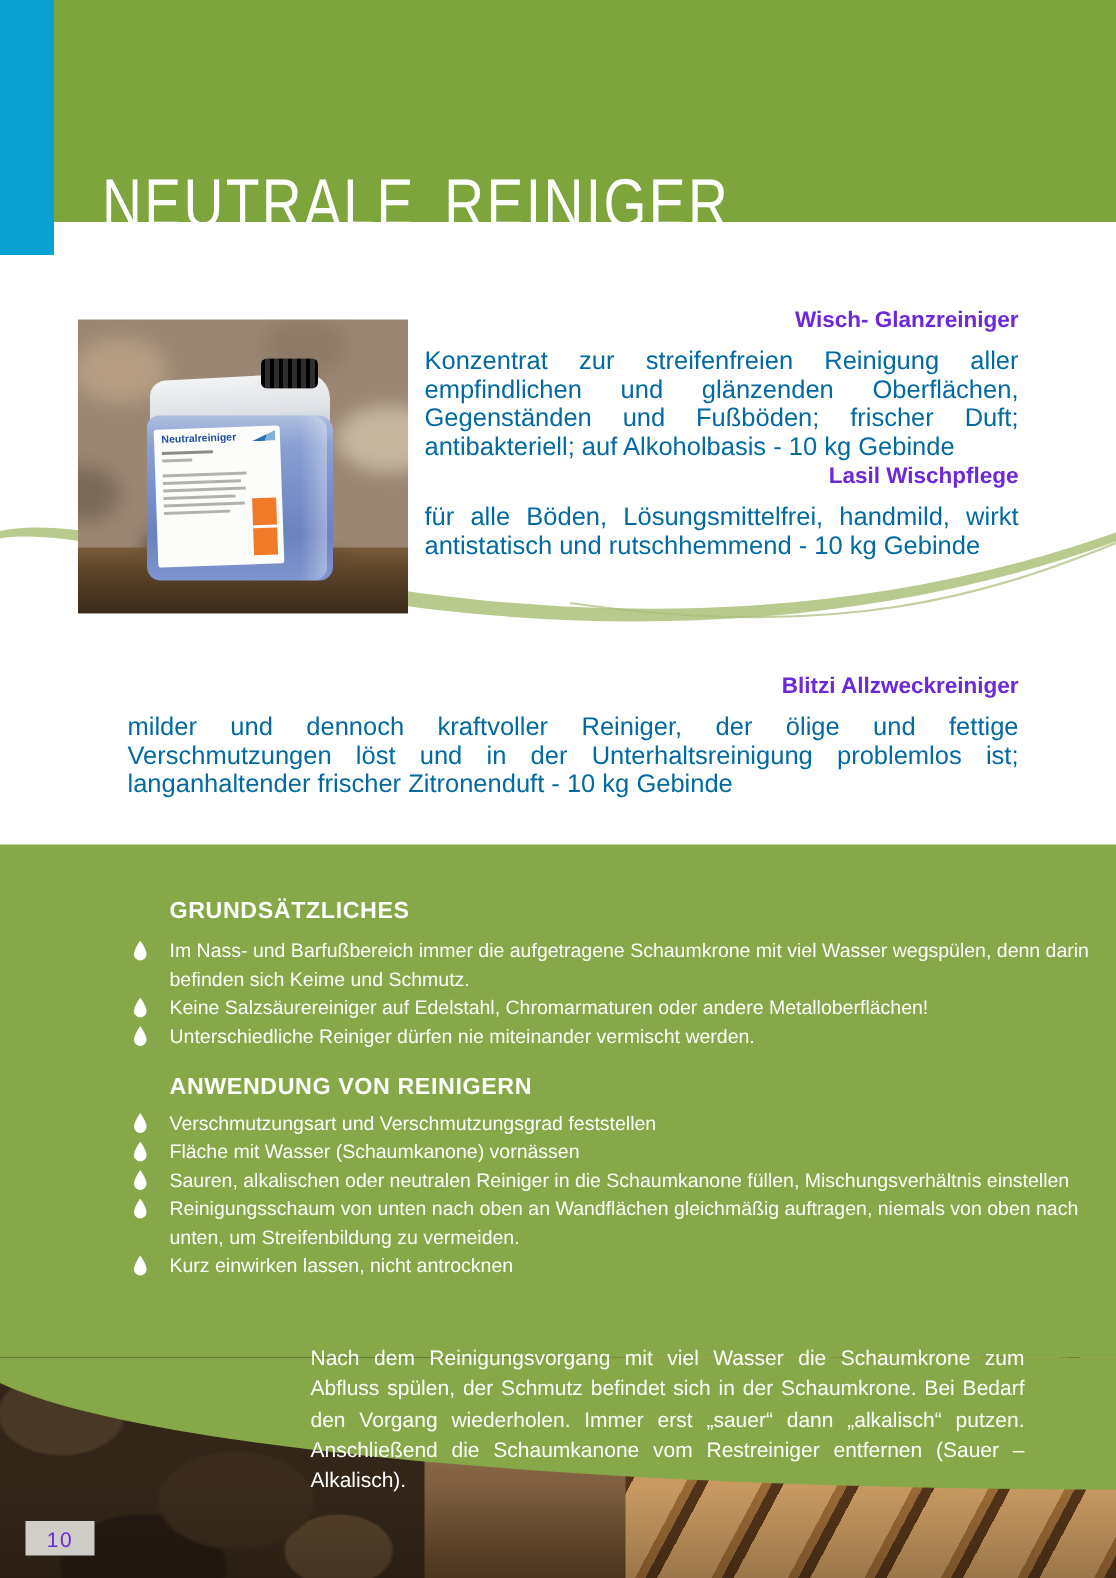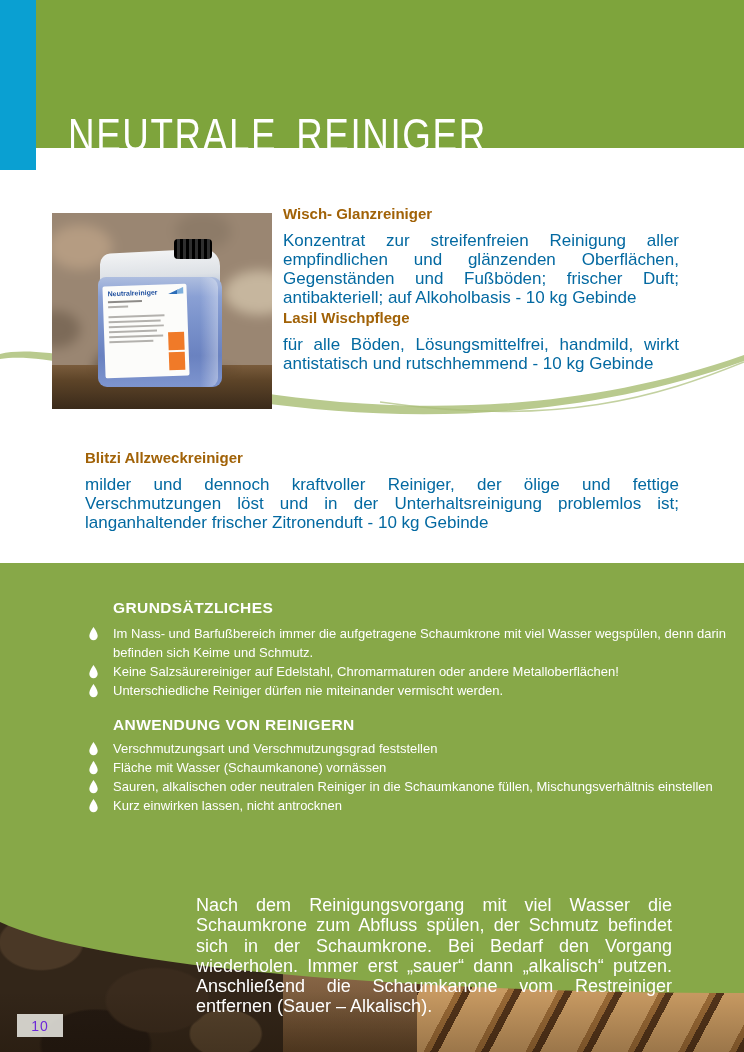--- a/index.html
+++ b/index.html
@@ -43,39 +43,39 @@
   .can-label .label-title{color:#1f4f9e;font-size:7px;font-weight:bold;line-height:8px;}
   .label-logo{position:absolute;right:3px;top:3px;width:16px;height:7px;
     background:linear-gradient(105deg,#2b6cb8 0 60%,#7fb0dd 60% 100%);clip-path:polygon(0 100%,100% 0,100% 100%);}
   .label-bar{height:2px;background:#b3b1ad;margin:3px 0;}
   .label-bar.dark{background:#8d8b88;}
   .orange-sq{position:absolute;right:4px;width:16px;height:18px;background:#f07a28;}
   .orange-sq.sq1{top:48px;} .orange-sq.sq2{top:68px;}
 
   
   .copy-block{position:absolute;}
-  .copy-block h2{margin:0 0 9px 0;font-size:15px;font-weight:bold;color:#a16207;}
+  .copy-block h2{margin:0 0 9px 0;font-size:15px;font-weight:bold;color:#6d28d9;text-align:right;}
   .copy-block p{margin:0;font-size:17px;line-height:19px;text-align:justify;color:#0369a1;}
   .wisch{left:283px;top:205px;width:396px;}
   .lasil{left:283px;top:309px;width:396px;}
   .blitzi{left:85px;top:449px;width:594px;}
 
   
   .swoosh{position:absolute;left:0;top:330px;width:744px;height:120px;z-index:0;}
   .product-photo{z-index:1;}
 
   
   .info-panel{position:absolute;left:0;top:563px;width:744px;height:342px;background:#87a848;z-index:2;}
   .panel-inner{padding:36px 14px 0 68px;margin-left:20px;}
   .panel-heading{margin:0 0 7px 25px;font-size:15.5px;font-weight:bold;color:#fff;letter-spacing:.4px;}
   .panel-heading.second{margin-top:16px;margin-bottom:5px;}
   .bullet-list{list-style:none;margin:0;padding:0;}
   .bullet-list li{display:flex;align-items:flex-start;color:#fff;font-size:13px;line-height:19px;}
   .drop{flex:0 0 11px;width:11px;height:14px;margin:3px 14px 0 0;}
-  .panel-note{position:absolute;left:196px;top:895px;width:476px;color:#fff;font-size:18px;
+  .panel-note{position:absolute;left:207px;top:895px;width:476px;color:#fff;font-size:14px;
     line-height:20.3px;text-align:justify;z-index:4;margin:0;}
 
   
   .footer-photo{position:absolute;left:0;top:900px;width:744px;height:152px;background:#6d4f33;overflow:hidden;z-index:1;}
   .stones{position:absolute;left:0;top:0;width:46%;height:100%;
     background:
       radial-gradient(70px 46px at 12% 28%,#4a3826 0 58%,transparent 62%),
       radial-gradient(86px 54px at 46% 66%,#3a2b1d 0 58%,transparent 62%),
       radial-gradient(74px 48px at 78% 30%,#30241a 0 58%,transparent 62%),
       radial-gradient(92px 58px at 28% 95%,#241a12 0 58%,transparent 62%),
@@ -198,20 +198,26 @@
         <li>
           <svg class="drop" viewBox="0 0 12 16">
               <path d="M6 0 C6 0 1.2 6.8 1.2 10.4 A4.8 4.8 0 0 0 10.8 10.4 C10.8 6.8 6 0 6 0 Z" fill="#fff"></path>
             </svg>
           <span>Sauren, alkalischen oder neutralen Reiniger in die Schaumkanone füllen, Mischungsverhältnis einstellen</span>
         </li>
         <li>
           <svg class="drop" viewBox="0 0 12 16">
               <path d="M6 0 C6 0 1.2 6.8 1.2 10.4 A4.8 4.8 0 0 0 10.8 10.4 C10.8 6.8 6 0 6 0 Z" fill="#fff"></path>
             </svg>
+          <span>Reinigungsschaum von unten nach oben an Wandflächen gleichmäßig auftragen, niemals von oben nach unten, um Streifenbildung zu vermeiden.</span>
+        </li>
+        <li>
+          <svg class="drop" viewBox="0 0 12 16">
+              <path d="M6 0 C6 0 1.2 6.8 1.2 10.4 A4.8 4.8 0 0 0 10.8 10.4 C10.8 6.8 6 0 6 0 Z" fill="#fff"></path>
+            </svg>
           <span>Kurz einwirken lassen, nicht antrocknen</span>
         </li>
       </ul>
     </div>
   </div>
 
   <svg class="panel-curve" viewBox="0 0 744 90" preserveAspectRatio="none" aria-hidden="true">
     <path d="M0,17 C100,64 430,88 744,88 L744,0 L0,0 Z" fill="#87a848"></path>
   </svg>
 

